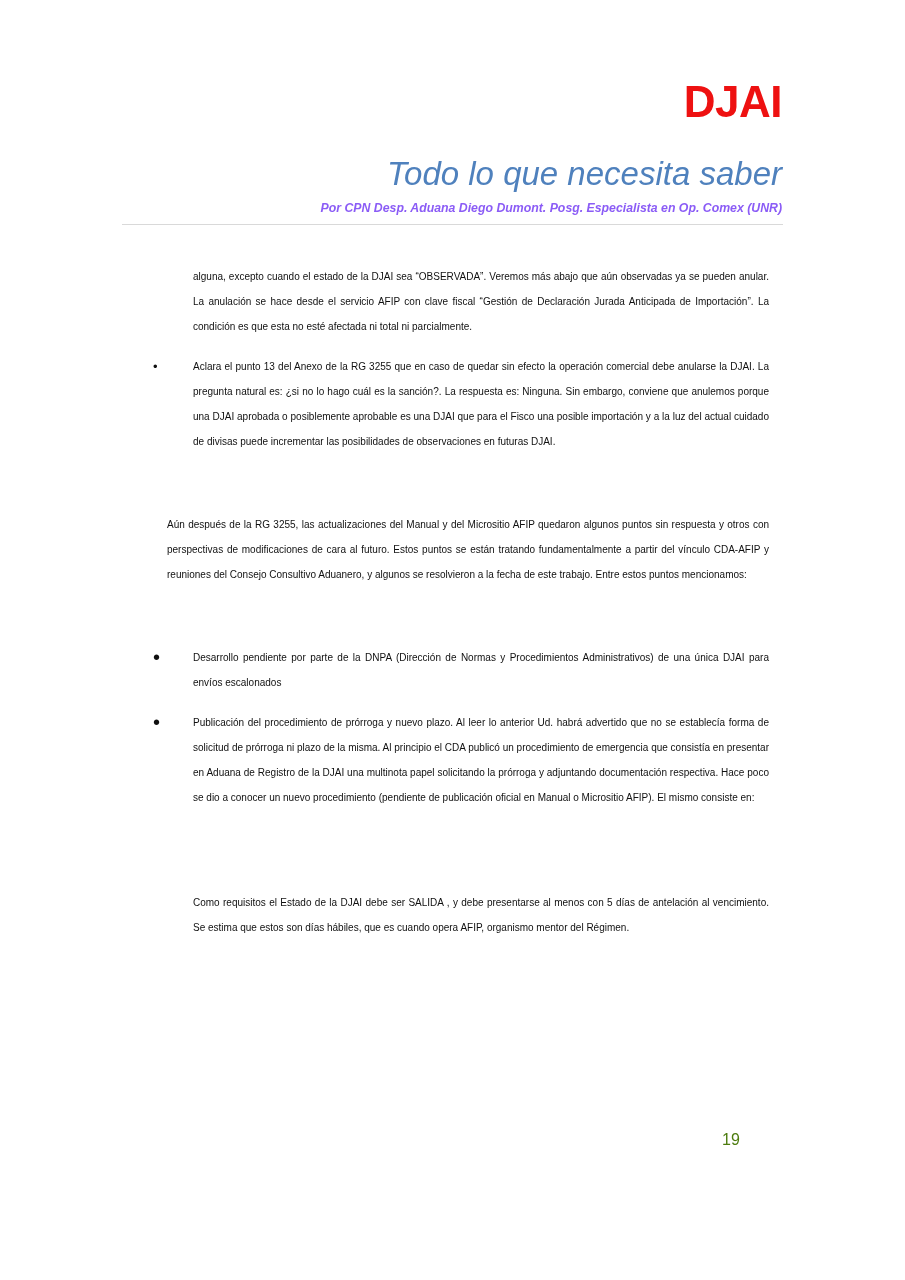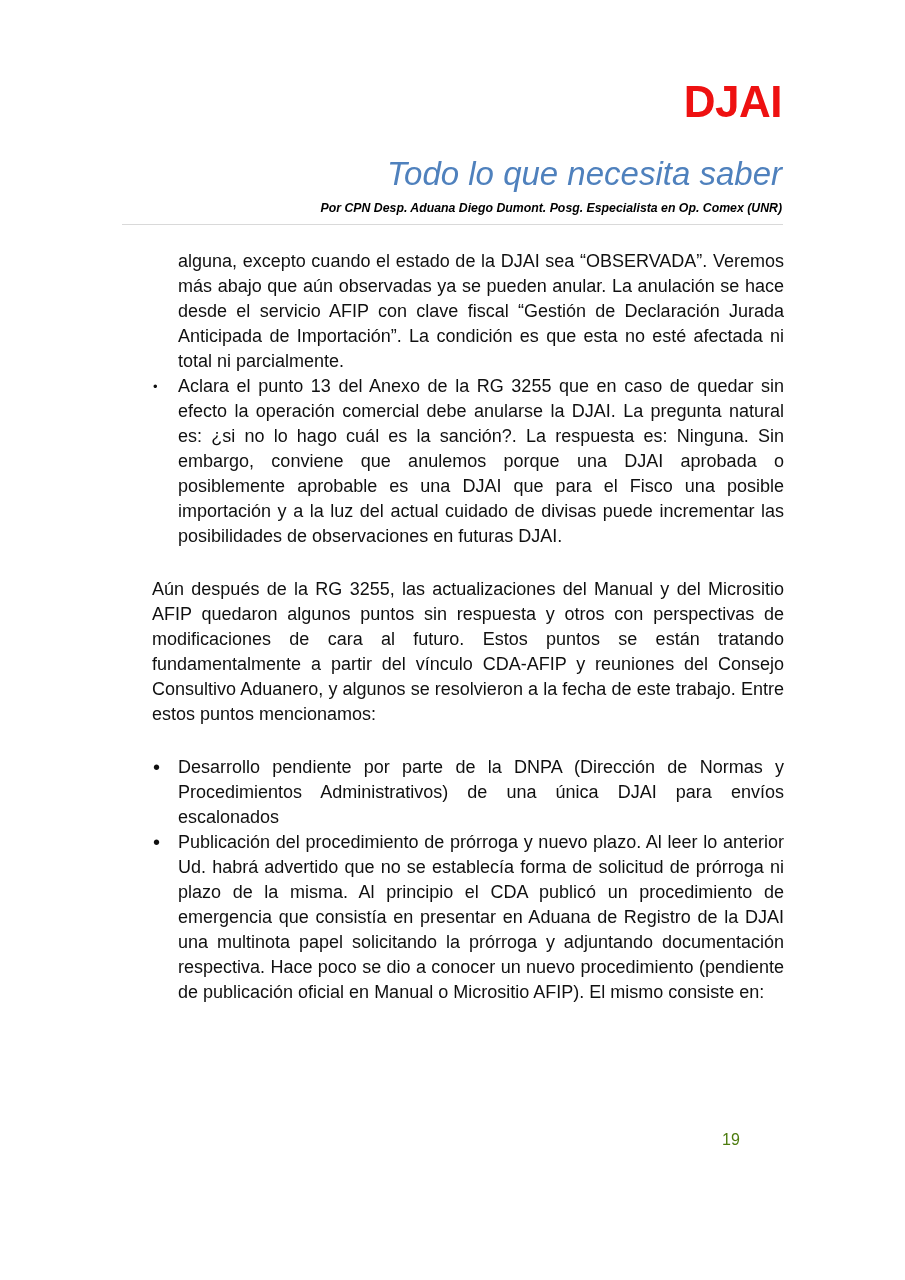--- a/index.html
+++ b/index.html
@@ -53,21 +53,21 @@
     text-align: right;
     white-space: nowrap;
   }
   .doc-byline {
     position: absolute;
     right: 123px;
     top: 201px;
     font-size: 12.3px;
     font-style: italic;
     font-weight: bold;
-    color: #000000;
+    color: #8b5cf6;
     line-height: 1.2;
     text-align: right;
     white-space: nowrap;
   }
   .header-rule {
     position: absolute;
     left: 122px;
     top: 224px;
     width: 661px;
     height: 1px;
@@ -76,22 +76,22 @@
 
   
   .content {
     position: absolute;
     left: 152px;
     top: 249px;
     width: 632px;
   }
 
   p {
-    margin: 0;
-    font-size: 18px;
+    margin: 15px;
+    font-size: 10px;
     line-height: 25.0px;
     text-align: justify;
     text-justify: inter-word;
     color: #101010;
   }
 
   .gap-sm { height: 25px; }
   .gap-md { height: 28px; }
 
   
@@ -179,20 +179,21 @@
         <span class="marker">•</span>
         <p>Publicación del procedimiento de prórroga y nuevo plazo. Al leer lo anterior Ud. habrá advertido que no se establecía forma de solicitud de prórroga ni plazo de la misma. Al principio el CDA publicó un procedimiento de emergencia que consistía en presentar en Aduana de Registro de la DJAI una multinota papel solicitando la prórroga y adjuntando documentación respectiva. Hace poco se dio a conocer un nuevo procedimiento (pendiente de publicación oficial en Manual o Micrositio AFIP).  El mismo consiste en:</p>
       </li>
     </ul>
 
     <div class="gap-sm"></div>
 
 
     <div class="gap-sm"></div>
 
+    <p class="indent-para">Como requisitos el Estado de la DJAI debe ser  SALIDA , y debe presentarse al menos con 5 días de antelación al vencimiento. Se estima que estos son días hábiles, que es cuando opera AFIP, organismo mentor del Régimen.</p>
 
     <div class="gap-sm"></div>
 
 
   </div>
 
   <div class="page-number">19</div>
 
 </div>
 

